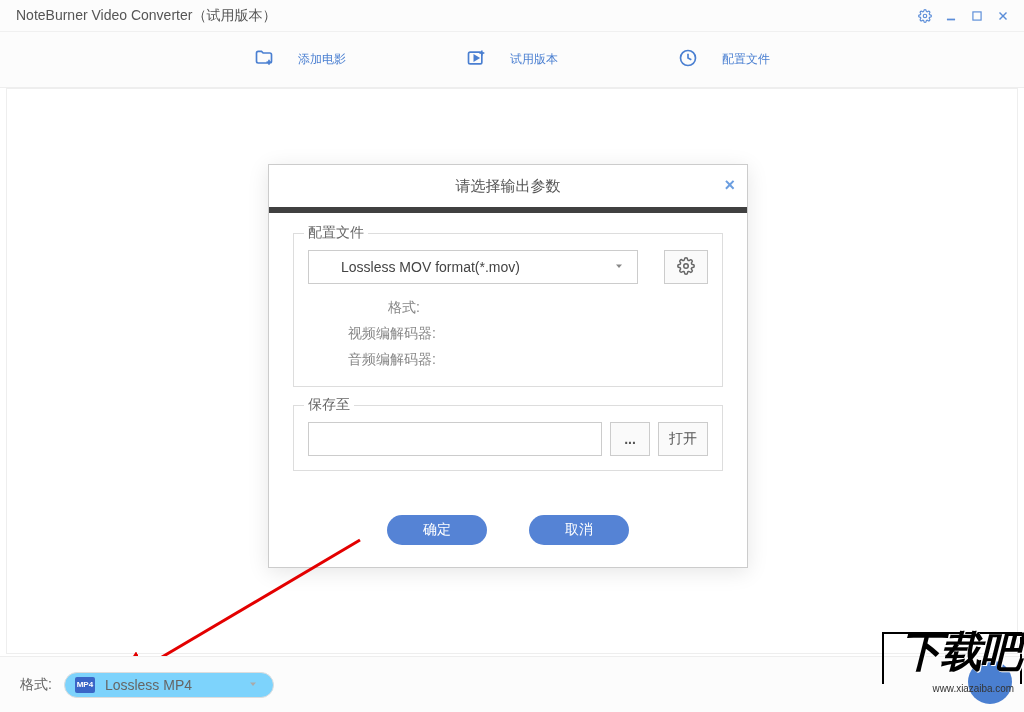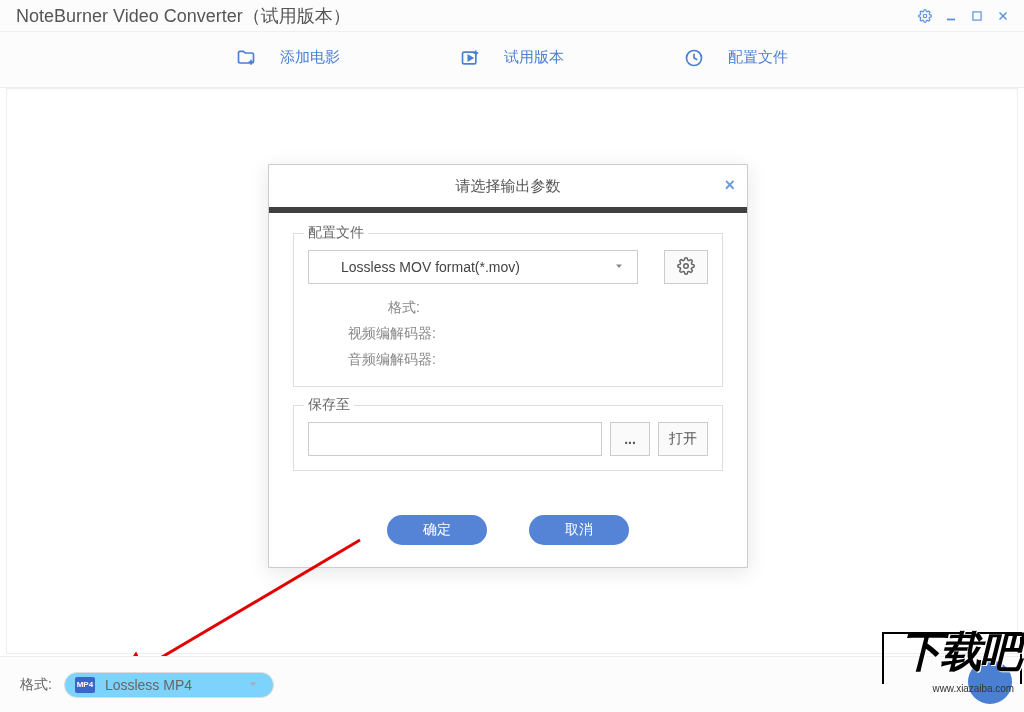--- a/index.html
+++ b/index.html
@@ -14,34 +14,34 @@
   font-size: 14px;
 }
 .titlebar {
   height: 32px;
   background: #fcfcfc;
   display: flex;
   align-items: center;
   padding: 0 10px 0 16px;
   border-bottom: 1px solid #f0f0f0;
 }
-.titlebar .title { color: #555; font-size: 18px; }
+.titlebar .title { color: #555; font-size: 14px; }
 .titlebar .spacer { flex: 1; }
 .winbtn { width: 22px; height: 22px; display: flex; align-items: center; justify-content: center; color: #5b8dd8; margin-left: 4px; cursor: pointer; }
 .winbtn svg { width: 14px; height: 14px; }
 .toolbar {
   height: 56px;
   background: #fcfcfc;
   display: flex;
   align-items: center;
   justify-content: center;
   gap: 120px;
   border-bottom: 1px solid #eee;
 }
-.tb-item { display: flex; gap: 24px; color: #4a7fd1; font-size: 15px; cursor: pointer; }
+.tb-item { display: flex; align-items: center; gap: 24px; color: #4a7fd1; font-size: 12px; cursor: pointer; }
 .tb-item svg { width: 20px; height: 20px; }
 .content {
   position: absolute;
   top: 88px; left: 6px; right: 6px; bottom: 58px;
   background: #fff;
   border: 1px solid #eee;
 }
 .bottombar {
   position: absolute;
   left: 0; right: 0; bottom: 0;

